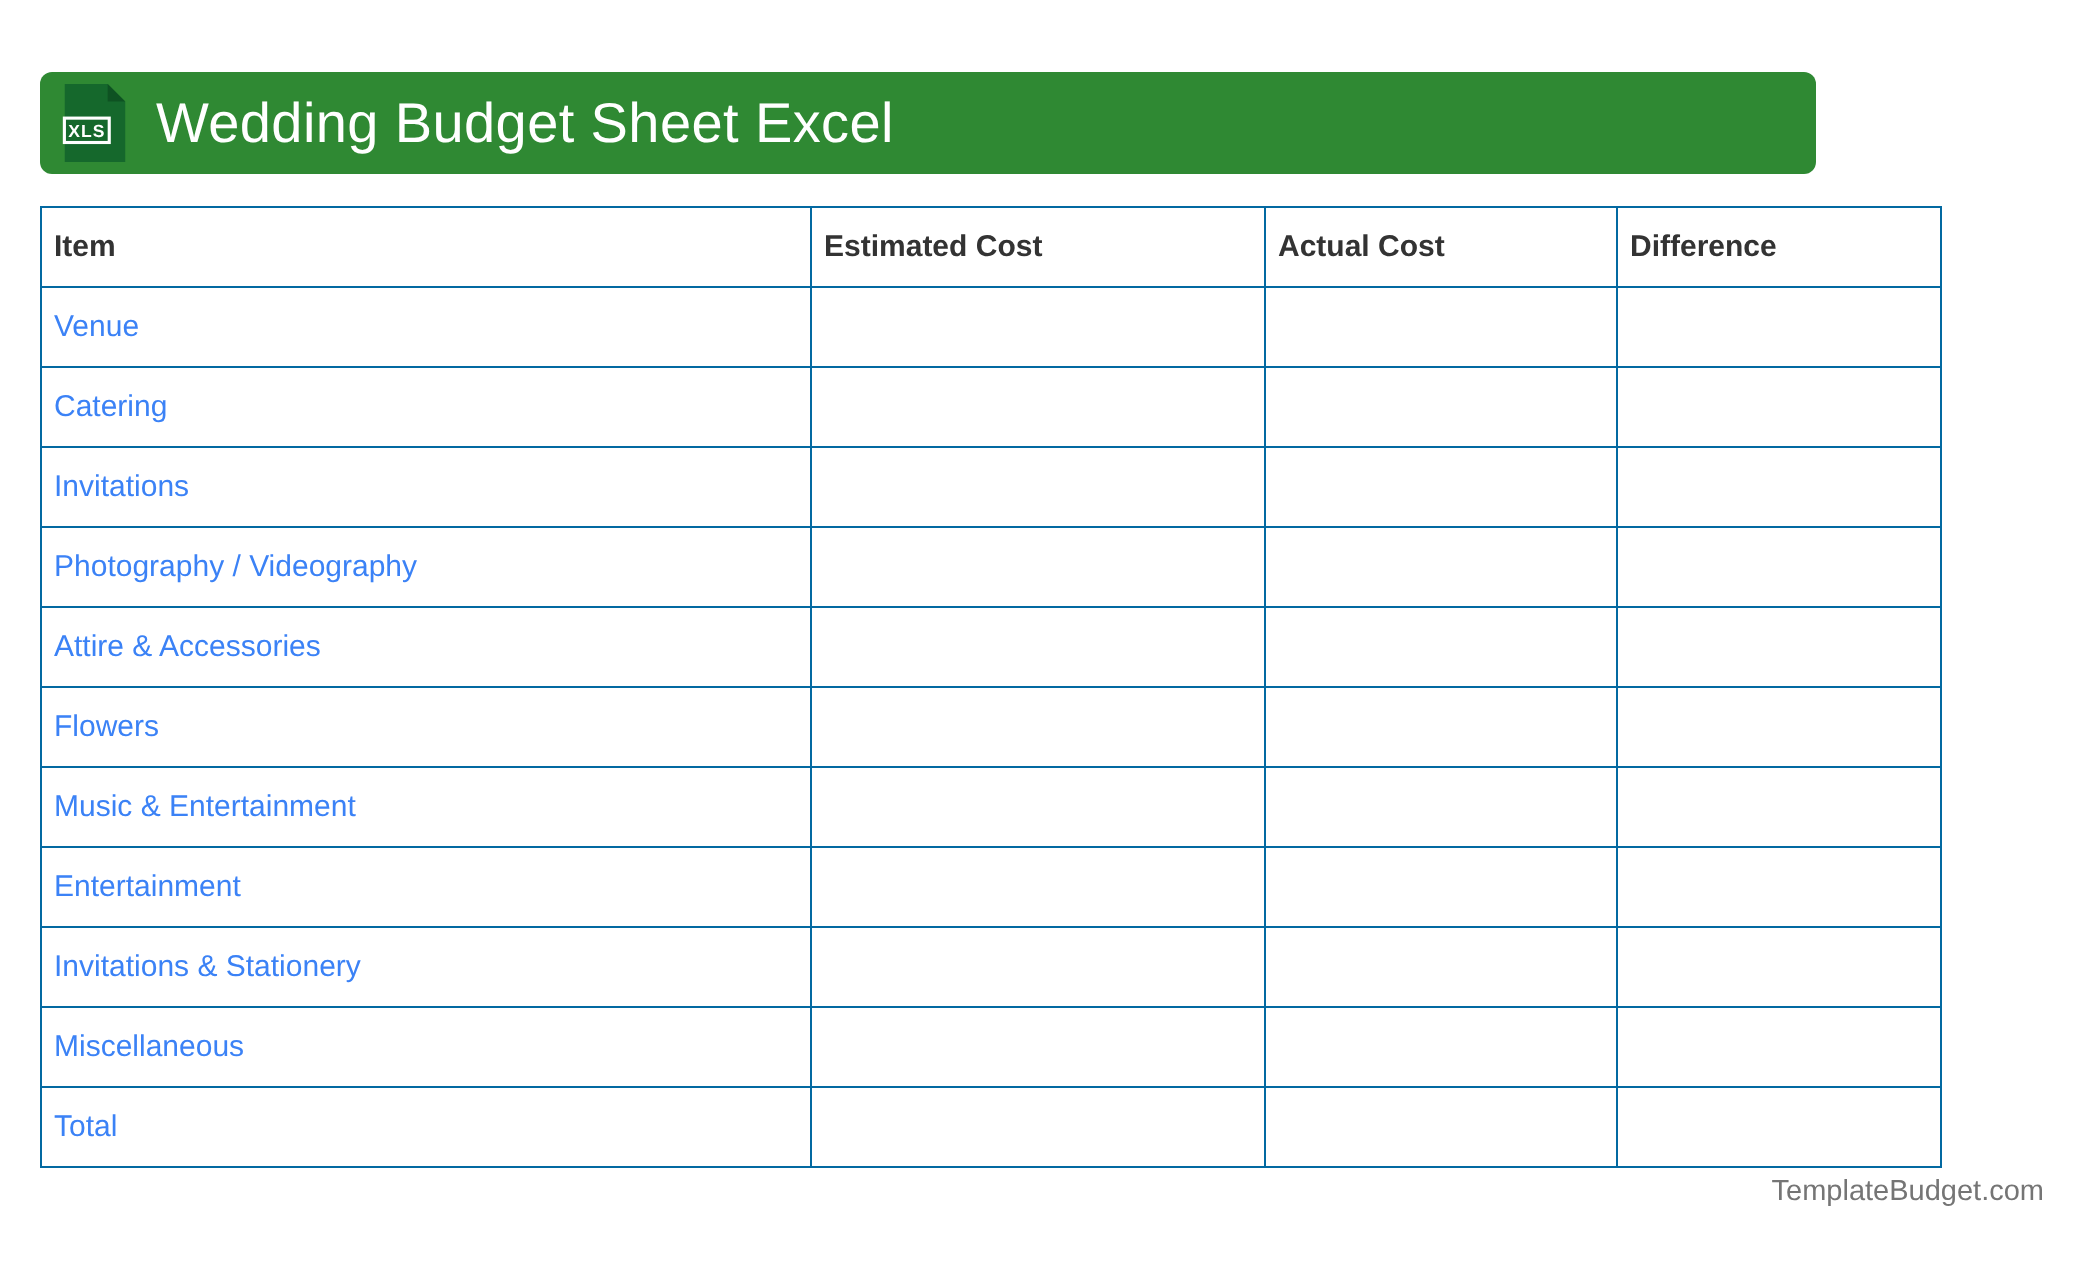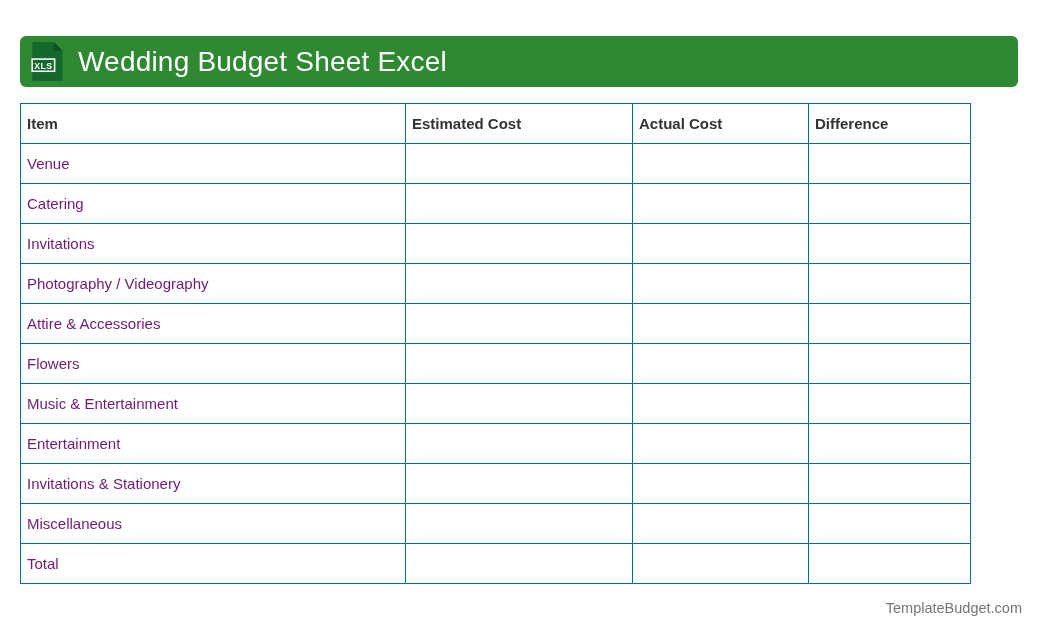--- a/index.html
+++ b/index.html
@@ -6,21 +6,21 @@
   body {
     width: 1040px; height: 640px;
     background: #ffffff;
     font-family: "Liberation Sans", sans-serif;
     position: relative;
     overflow: hidden;
   }
   .header-bar {
     position: absolute;
     left: 20px; top: 36px;
-    width: 998px; height: 51px;
+    width: 888px; height: 51px;
     border-radius: 6px;
     display: flex;
     align-items: center;
     box-sizing: border-box;
     padding-left: 11px;
   }
   .xls-icon { width: 33px; height: 39px; flex: 0 0 auto; display: block; }
   .header-title {
     color: #ffffff;
     font-size: 28px;
@@ -39,28 +39,28 @@
     border: 1px solid #0369a1;
     height: 39px;
     padding: 0 4px 0 6px;
     text-align: left;
     vertical-align: middle;
     font-size: 15px;
     overflow: hidden;
     white-space: nowrap;
   }
   .budget-table th { font-weight: 700; color: #333333; }
-  .budget-table td { font-weight: 400; color: #701a75; }
+  .budget-table td { font-weight: 400; color: #3b82f6; }
   .col-item { width: 385px; }
   .col-estimated { width: 227px; }
   .col-actual { width: 176px; }
   .col-difference { width: 162px; }
   .footer-credit {
     position: absolute;
-    right: 18px; top: 600px;
+    right: 18px; top: 588px;
     font-size: 14.5px;
     color: #757575;
   }
 </style>
 </head>
 <body>
 
 <div class="header-bar" style="background: rgb(47, 137, 51);">
   <svg class="xls-icon" viewBox="0 0 33 40">
     <path d="M1 0 h22 l9 9 v31 h-31 z" fill="#15682C"></path>

